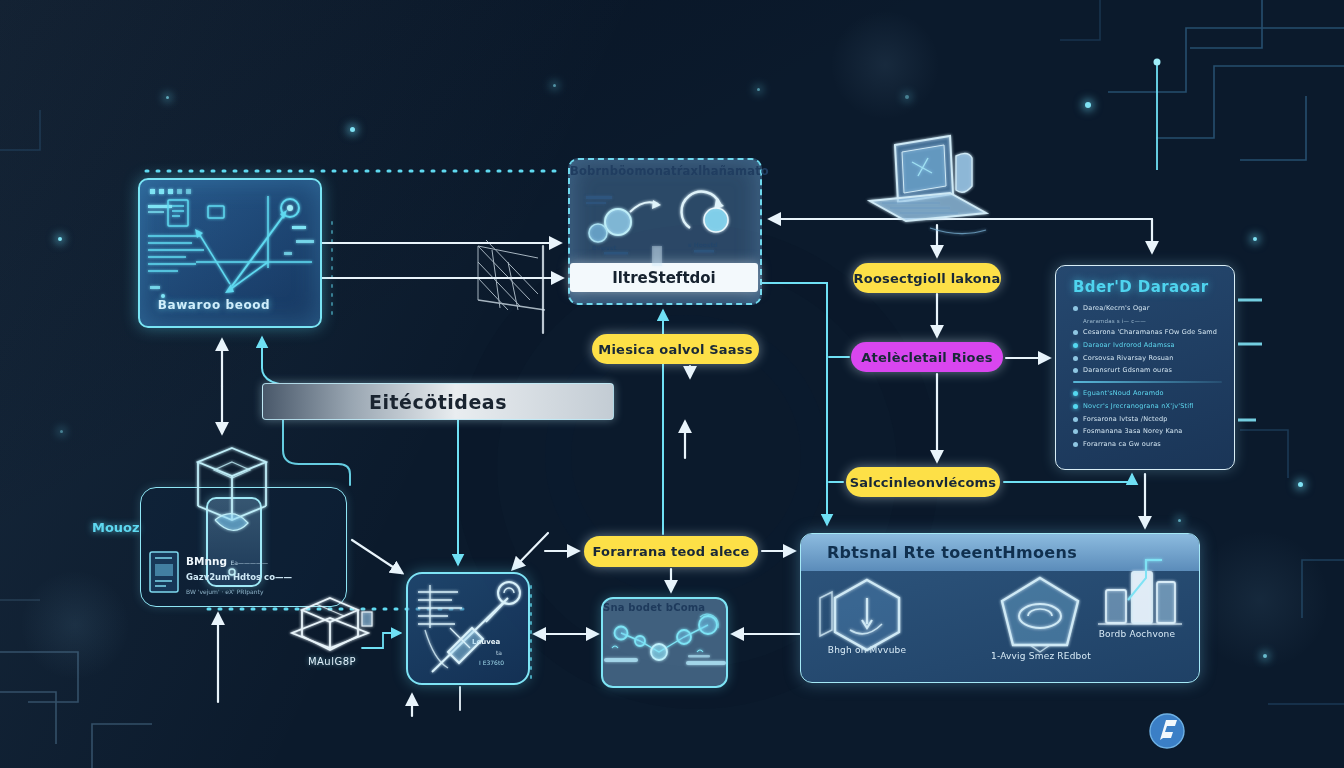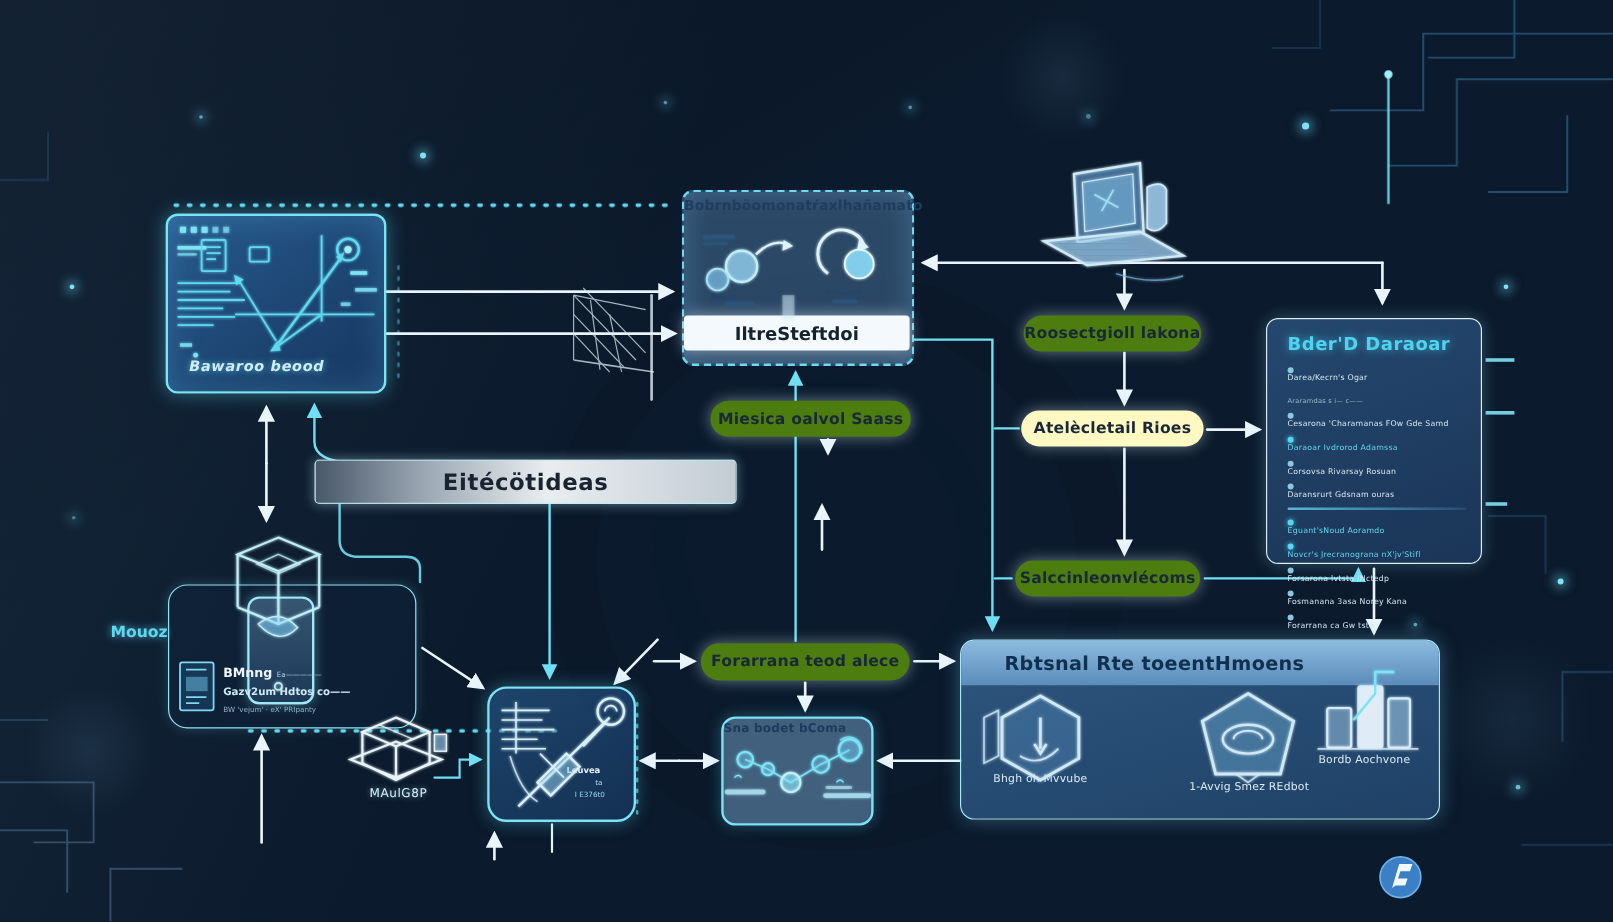--- a/index.html
+++ b/index.html
@@ -18,47 +18,47 @@
   .title{font-size:35px;font-weight:bold;color:#eef5fa;letter-spacing:.5px;text-shadow:0 2px 4px rgba(0,0,0,.45);}
   .title .hl{color:#a9dcf0;}
 
   .panel{position:absolute;border-radius:10px;box-sizing:border-box;}
   .left-box{background:linear-gradient(145deg,rgba(42,98,152,.88),rgba(24,58,102,.88));
     border:2px solid #79e4f4;box-shadow:0 0 16px rgba(90,220,245,.4), inset 0 0 28px rgba(90,180,230,.3);}
   .dashed-box{border:2px dashed #6fd9ee;border-radius:10px;background:rgba(96,150,200,.38);
     box-shadow:inset 0 0 24px rgba(130,190,235,.3);}
   .white-bar{background:#f3f9fc;border-radius:3px;color:#16222f;font-weight:bold;font-size:15px;
     display:flex;align-items:center;justify-content:center;box-shadow:0 0 12px rgba(235,250,255,.5);}
-  .pill{position:absolute;border-radius:16px;background:#4d7c0f;color:#182838;font-weight:bold;font-size:13px;
+  .pill{position:absolute;border-radius:16px;background:#fde047;color:#182838;font-weight:bold;font-size:13px;
     display:flex;align-items:center;justify-content:center;z-index:2;box-shadow:0 0 12px rgba(220,245,255,.45);letter-spacing:.2px;}
-  .pill.cyan{background:#fef9c3;text-align:center;}
+  .pill.cyan{background:#d946ef;text-align:center;}
   .banner{background:linear-gradient(90deg,#49586a 0%,#98a5b1 25%,#e9edf0 55%,#c3ccd4 100%);
     border:1px solid rgba(190,235,248,.85);border-radius:4px;color:#1a2430;font-weight:bold;font-size:19px;
     display:flex;align-items:center;justify-content:center;box-shadow:0 0 10px rgba(190,235,248,.4);letter-spacing:.5px;}
   .right-box{background:linear-gradient(160deg,#25486f,#1a3557);border:1.5px solid #d9eef6;
     box-shadow:0 0 14px rgba(150,220,245,.3);}
   .bl-panel{border:1.5px solid #8fe6f5;border-radius:16px;background:rgba(14,38,68,.28);
     box-shadow:0 0 10px rgba(120,220,245,.2);}
   .tool-box{border:2px solid #7ee4f5;border-radius:16px;background:linear-gradient(150deg,rgba(47,104,160,.55),rgba(28,68,118,.55));
     box-shadow:0 0 14px rgba(100,220,245,.35);}
   .node-box{border:2px solid #7ee4f5;border-radius:12px;background:rgba(128,182,226,.45);
     box-shadow:0 0 12px rgba(100,220,245,.3);}
   .deploy{background:linear-gradient(165deg,#2e567e,#1f4166);border:1.5px solid #a5e9f6;border-radius:12px;
     box-shadow:0 0 16px rgba(120,200,240,.35);}
   .deploy-header{position:absolute;left:0;top:0;right:0;height:37px;border-radius:11px 11px 0 0;
     background:linear-gradient(180deg,#8cbbdf,#5b8cba);color:#10304f;font-weight:bold;font-size:16px;
-    display:flex;align-items:center;padding-left:36px;box-sizing:border-box;letter-spacing:.3px;}
+    display:flex;align-items:center;padding-left:26px;box-sizing:border-box;letter-spacing:.3px;}
   .phone{position:absolute;border:2px solid #9fe8f6;border-radius:10px;
     background:linear-gradient(180deg,rgba(140,200,240,.32),rgba(60,110,160,.32));box-shadow:0 0 10px rgba(140,230,250,.4);z-index:2;}
 
   .proc-title{font-size:11.5px;font-weight:bold;color:#203d60;text-align:center;letter-spacing:.2px;}
   .glowcyan{color:#5ed8f0;text-shadow:0 0 7px rgba(94,216,240,.8);}
   .boxlabel{font-size:12px;font-weight:bold;color:#cfeefb;text-shadow:0 0 6px rgba(110,220,245,.7);text-align:center;letter-spacing:.6px;}
   .sk-title{font-size:15px;font-weight:bold;color:#4fd4ef;text-shadow:0 0 8px rgba(79,212,239,.7);letter-spacing:.4px;}
-  .sk-row{display:flex;align-items:flex-start;margin-bottom:3px;flex-direction:column;}
+  .sk-row{display:flex;align-items:flex-start;margin-bottom:3px;}
   .sk-dot{width:5px;height:5px;border-radius:50%;margin:2px 5px 0 0;flex:none;background:#8ec6e2;}
   .sk-dot[data-style="cyan"]{background:#54d8f0;box-shadow:0 0 4px #54d8f0;}
   .sk-dot[data-style="dim"]{visibility:hidden;}
   .sk-text{font-size:6.5px;line-height:1.5;color:#d5e7f3;letter-spacing:.2px;}
   .sk-text[data-style="cyan"]{color:#5ed8f0;}
   .sk-text[data-style="dim"]{color:#9cb9cf;font-size:5.5px;}
   .sk-divider{height:2px;background:linear-gradient(90deg,#58b7d8,rgba(88,183,216,.15));margin:5px 0 6px;border-radius:1px;}
   .dep-label{position:absolute;font-size:9px;color:#d8ebf7;text-align:center;letter-spacing:.2px;z-index:2;}
   .tiny{position:absolute;z-index:2;}
   .graph-title{font-size:10px;font-weight:bold;color:#1e3a5c;text-align:left;letter-spacing:.2px;}
@@ -177,21 +177,21 @@
         <line x1="1238" y1="420" x2="1256" y2="420"></line>
     </g>
     <g stroke="#bfeef8" stroke-width="1.5" opacity=".75">
       <line x1="960" y1="612" x2="972" y2="624"></line>
         <line x1="972" y1="612" x2="960" y2="624"></line>
     </g>
   </svg>
 
 
   <div class="panel left-box lvl2" style="left:138px;top:178px;width:184px;height:150px;"></div>
-  <div class="a lvl2 boxlabel" style="left:138px;top:298px;width:152px;font-style:italic;">Bawaroo beood</div>
+  <div class="a lvl2 boxlabel" style="left:138px;top:298px;width:152px;">Bawaroo beood</div>
 
   <div class="panel dashed-box lvl2" style="left:568px;top:158px;width:194px;height:147px;"></div>
   <div class="a lvl2 proc-title" style="left:570px;top:164px;width:190px;">Bobrnböomonatŕaxlhañamato</div>
   <div class="a lvl2" style="left:592px;top:244px;font-size:6px;color:#24466b;font-weight:bold;">Bvwvst</div>
   <div class="a lvl2" style="left:688px;top:241px;font-size:6px;color:#24466b;font-weight:bold;">s Hoostd</div>
   <div class="a lvl2 white-bar" style="left:570px;top:263px;width:188px;height:29px;">IltreSteftdoi</div>
 
   <div class="pill" style="left:853px;top:263px;width:148px;height:30px;font-size:13px;">Roosectgioll lakona</div>
   <div class="pill cyan" style="left:851px;top:342px;width:152px;height:30px;">Atelècletail Rioes</div>
   <div class="pill" style="left:846px;top:467px;width:154px;height:30px;">Salccinleonvlécoms</div>
@@ -239,21 +239,21 @@
       <div class="sk-row">
           <span class="sk-dot" data-style="light"></span>
           <span class="sk-text" data-style="light">Forsarona lvtsta /Nctedp</span>
         </div>
       <div class="sk-row">
           <span class="sk-dot" data-style="light"></span>
           <span class="sk-text" data-style="light">Fosmanana 3asa Norey Kana</span>
         </div>
       <div class="sk-row">
           <span class="sk-dot" data-style="light"></span>
-          <span class="sk-text" data-style="light">Forarrana ca Gw tste</span>
+          <span class="sk-text" data-style="light">Forarrana ca Gw ouras</span>
         </div>
     </div>
   </div>
 
   <div class="panel bl-panel lvl2" style="left:140px;top:487px;width:207px;height:120px;"></div>
   <div class="a lvl2 glowcyan" style="left:92px;top:520px;font-size:13px;font-weight:bold;">Mouoz</div>
   <div class="phone" style="left:206px;top:497px;width:52px;height:86px;"></div>
   <div class="tiny" style="left:186px;top:555px;font-size:10.5px;font-weight:bold;color:#eef6fb;"><span>BMnng</span> <span style="font-size:6px;color:#b8d4e6;font-weight:normal;">Ea—————</span></div>
   <div class="tiny" style="left:186px;top:572px;font-size:8.5px;font-weight:bold;color:#cfe9f6;">Gazv2um Hdtos co——</div>
   <div class="tiny" style="left:186px;top:588px;font-size:6px;color:#8fb3c9;">BW 'vejum' · eX' PRIpanty</div>

